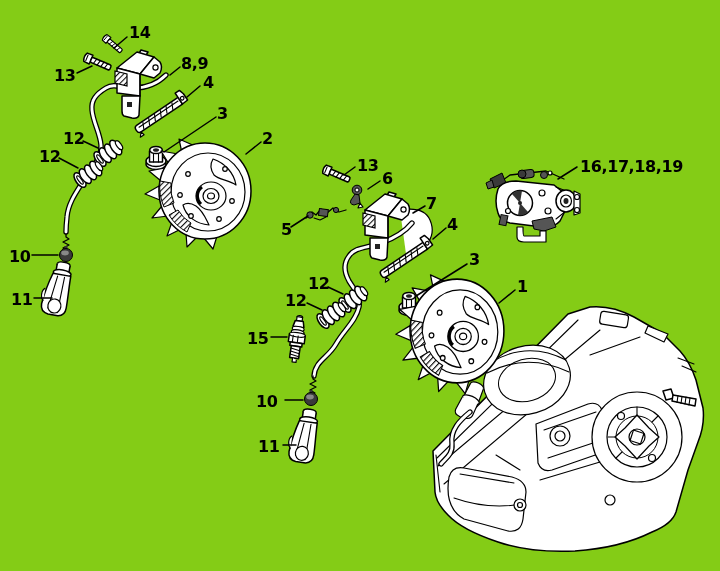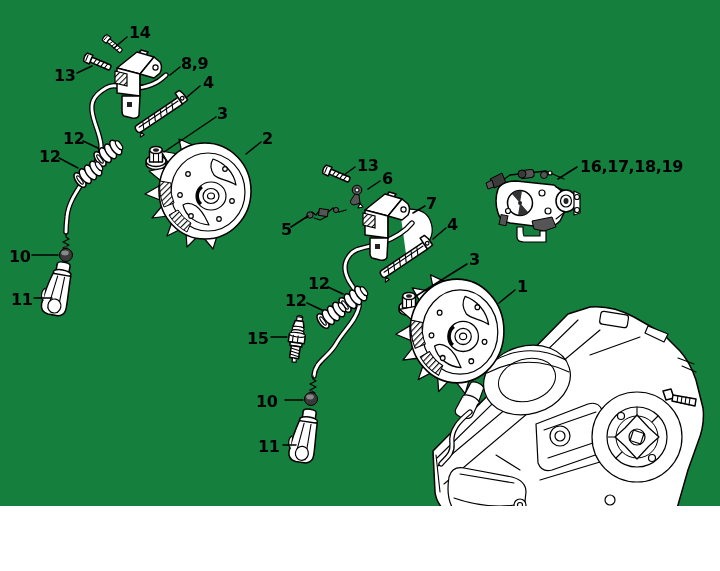--- a/index.html
+++ b/index.html
@@ -1,16 +1,16 @@
 <!DOCTYPE html>
 <html><head>
 <meta charset="utf-8">
 <style>
   html,body{margin:0;padding:0;background:#fff;}
-  #stage{width:720px;height:506px;position:relative;background:#15803d;}
+  #stage{width:720px;height:571px;position:relative;background:#84cc16;}
   svg{display:block;}
   .ln{fill:none;stroke:#000;stroke-width:1.5;stroke-linejoin:round;stroke-linecap:round;}
   .t1{stroke-width:1.1;}
   .t2{stroke-width:1.3;}
   .w{fill:#fff;stroke:#000;stroke-width:1.5;stroke-linejoin:round;}
   .w2{fill:#fff;stroke:#000;stroke-width:1.2;stroke-linejoin:round;}
   .dk{fill:#3a3a3a;stroke:#000;stroke-width:1;}
   .dk2{fill:#555;stroke:#000;stroke-width:1;}
   .tube-o{fill:none;stroke:#000;stroke-width:5.4;stroke-linecap:round;}
   .tube-i{fill:none;stroke:#fff;stroke-width:2.9;stroke-linecap:round;}

